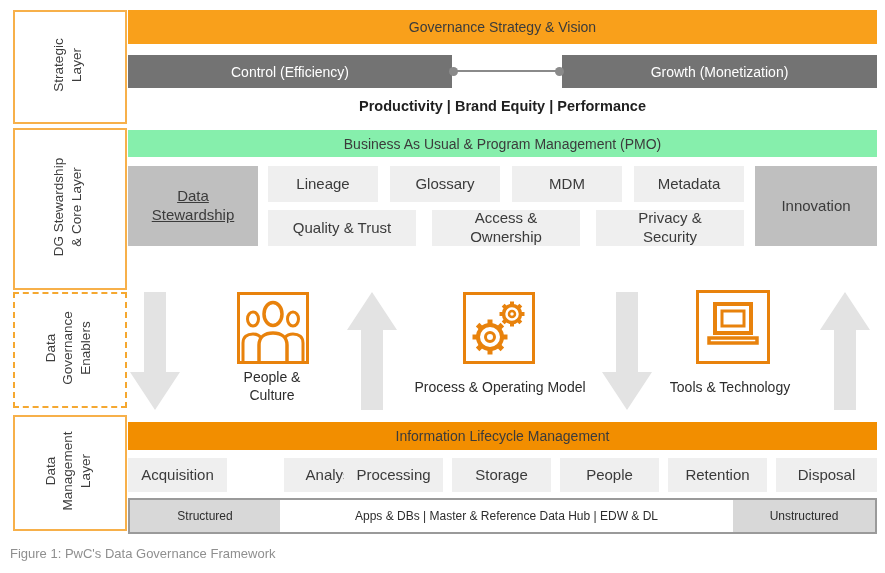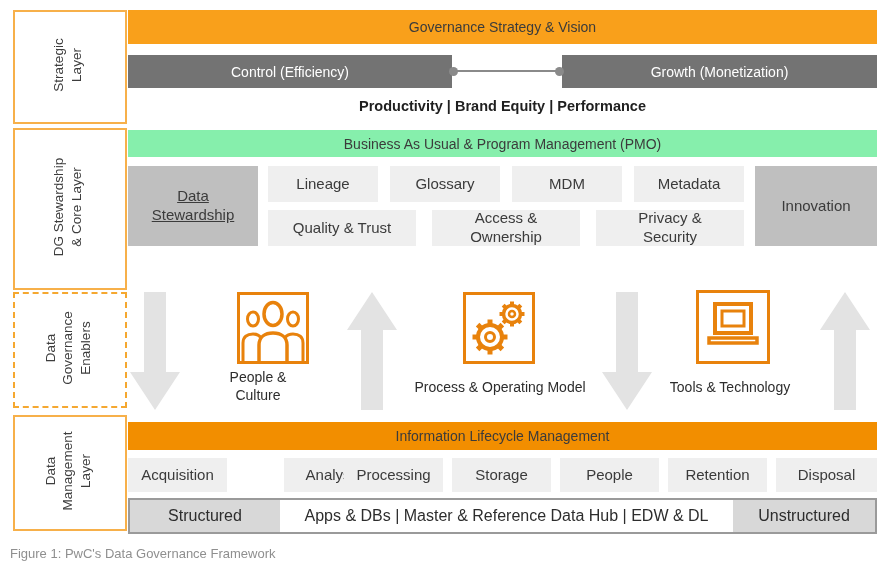--- a/index.html
+++ b/index.html
@@ -43,21 +43,21 @@
     position:absolute;display:flex;align-items:flex-start;justify-content:center;
     font-size:14px;color:#2d2d2d;text-align:center;line-height:1.3;
   }
   .arrow{position:absolute;}
   .strip{
     position:absolute;border:2px solid #9a9a9a;background:#ffffff;
     display:flex;box-sizing:border-box;
   }
   .strip .cell{
     display:flex;align-items:center;justify-content:center;
-    font-size:16px;color:#2d2d2d;
+    font-size:12px;color:#2d2d2d;
   }
   .strip .cell.gray{background:#D8D8D8;}
   .caption{position:absolute;font-size:13px;color:#8f8f8f;}
 </style>
 </head>
 <body>
 
 <div class="canvas">
 
   <div class="layer-box" style="left:13px;top:10px;width:110px;height:110px;"></div>
@@ -122,21 +122,21 @@
   <div class="icon-square" style="left:237px;top:292px;width:66px;height:66px;">
     <svg width="66" height="66" viewBox="0 0 66 66" fill="none" stroke="#E8820C">
       <ellipse cx="33" cy="19" rx="9" ry="11.5" stroke-width="3.5"></ellipse>
       <path d="M19 66 V50 C19 42 25 38 33 38 C41 38 47 42 47 50 V66" stroke-width="3.5"></path>
       <ellipse cx="13" cy="24" rx="5.5" ry="7" stroke-width="3"></ellipse>
       <path d="M3 66 V48 C3 42 7 39 13 39 C16.5 39 19 40 21 42.5" stroke-width="3"></path>
       <ellipse cx="53" cy="24" rx="5.5" ry="7" stroke-width="3"></ellipse>
       <path d="M63 66 V48 C63 42 59 39 53 39 C49.5 39 47 40 45 42.5" stroke-width="3"></path>
     </svg>
   </div>
-  <div class="enabler-label preline" style="left:198px;top:368px;width:120px;height:40px;">People &amp;
+  <div class="enabler-label preline" style="left:212px;top:368px;width:120px;height:40px;">People &amp;
 Culture</div>
 
   <div class="icon-square" style="left:463px;top:292px;width:66px;height:66px;">
     <svg width="66" height="66" viewBox="0 0 66 66" fill="none" stroke="#E8820C">
       <g transform="translate(24,42)">
         <circle r="12" stroke-width="4"></circle>
         <circle r="4.5" stroke-width="3"></circle>
         <g stroke-width="5">
           <line x1="12" y1="0" x2="17.5" y2="0"></line>
             <line x1="8.49" y1="8.49" x2="12.37" y2="12.37"></line>

